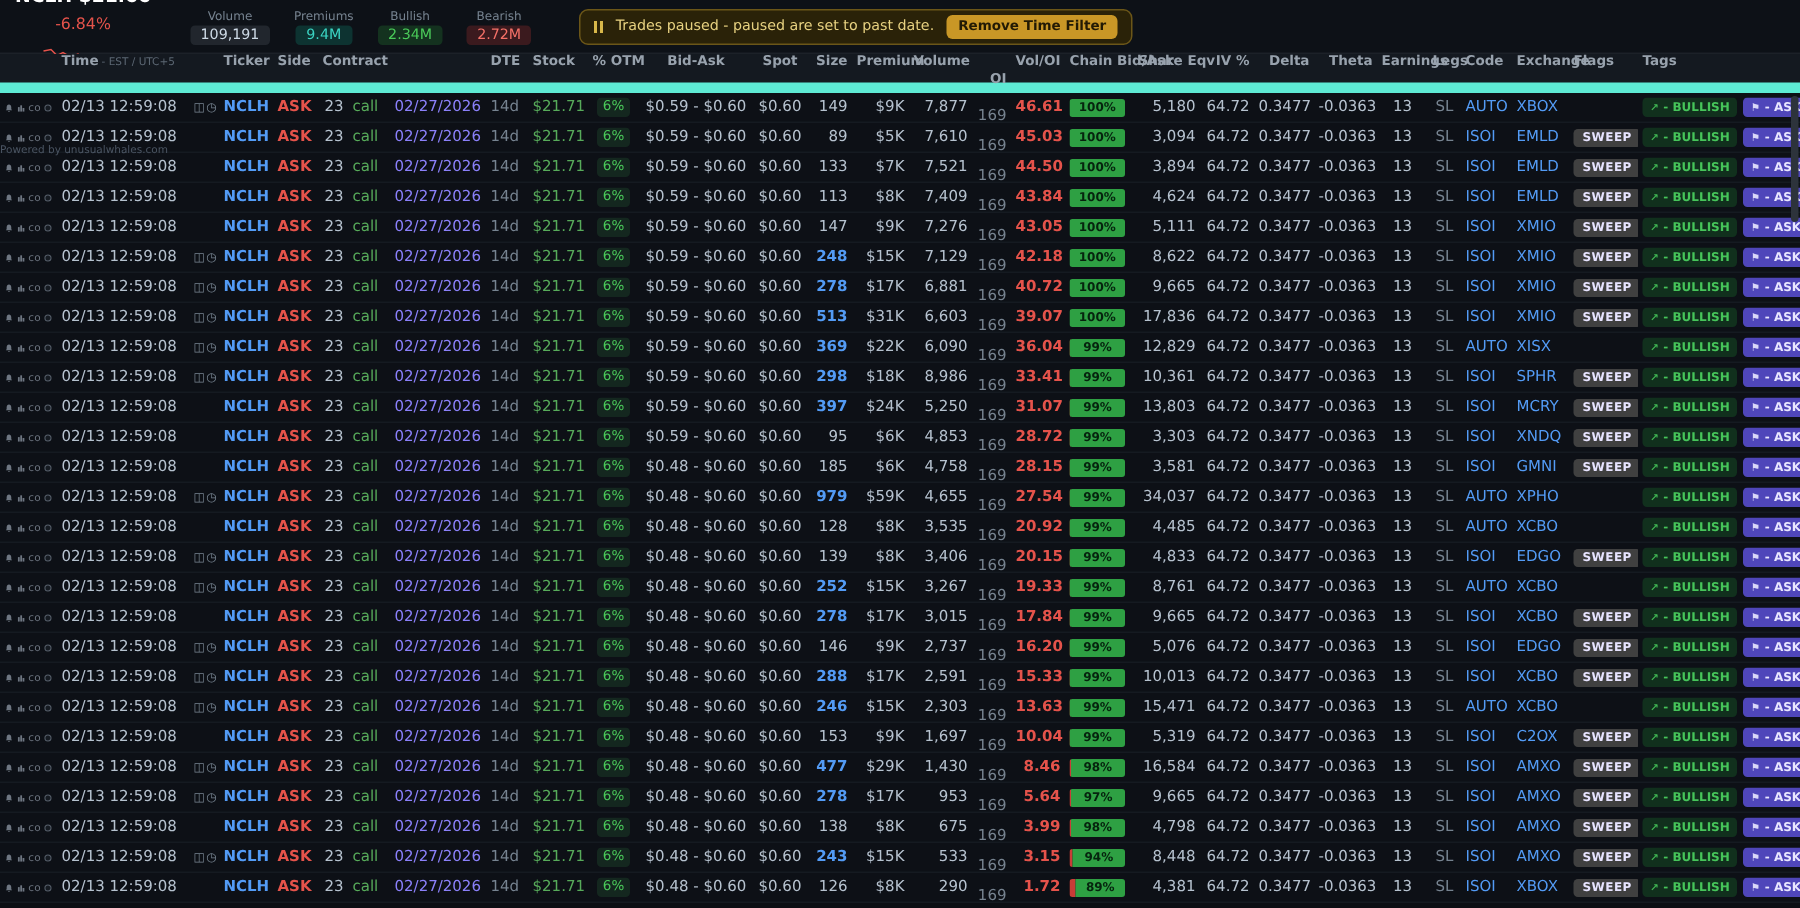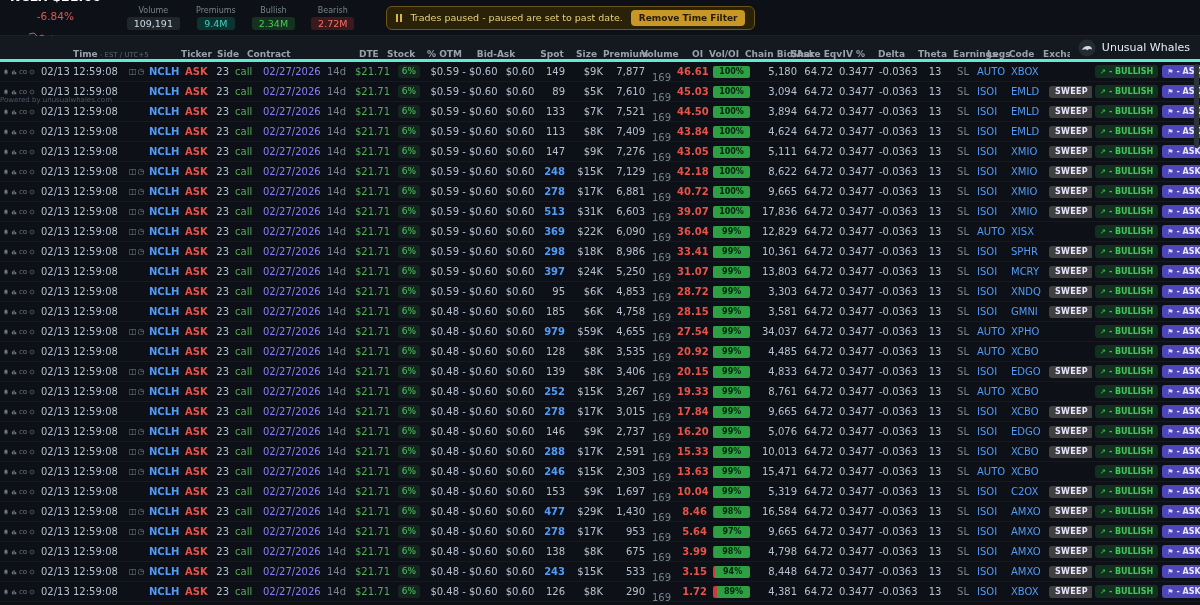--- a/index.html
+++ b/index.html
@@ -19,21 +19,21 @@
   .stat .vl { font-size:9.5px; padding:1px 7px; border-radius:3px; background:#21262d; color:#cdd9e5; }
   .vl.prem { background:#0d3331; color:#3bd4c3; }
   .vl.bull { background:#14321f; color:#4ac959; }
   .vl.bear { background:#3b1a1e; color:#f47067; }
   .banner { margin-left:16px; display:flex; align-items:center; gap:8px; background:#2a2208; border:1px solid #6b5618; border-radius:6px; padding:3px 9px; font-size:9.5px; color:#e7d180; }
   .pbars { display:inline-flex; gap:2px; }
   .pbars i { width:2px; height:8px; background:#d8b84a; display:block; }
   .banner button { background:#c99726; color:#221a04; border:none; border-radius:4px; font-size:9px; font-weight:bold; padding:3px 8px; font-family:inherit; cursor:pointer; }
 
   
-  .hdr { height:26px; display:flex; align-items:flex-end; background:#141920; border-bottom:3px solid #5eead4; font-size:9px; font-weight:bold; color:#98a2ad; position:relative;padding-left:32px; }
+  .hdr { height:26px; display:flex; align-items:flex-start; background:#141920; border-bottom:7px solid #5eead4; font-size:9px; font-weight:bold; color:#98a2ad; position:relative; }
   .hdr .c { overflow:visible; }
   .time-suffix { font-size:7px; color:#5c6773; font-weight:normal; margin-left:2px; }
   .brand { position:absolute; right:10px; top:0; height:100%; display:flex; align-items:center; gap:6px; color:#e6edf3; font-size:11px; font-weight:normal; background:#141920; padding-left:8px; }
   .powered { position:absolute; top:62px; left:0; font-size:7px; color:#4b5563; z-index:5;margin-top:34px; }
 
   
   .tbody { position:relative; }
   .r { display:flex; align-items:center; height:20px; border-bottom:1px solid #151a21; font-size:10px; background:#0d1016; }
   .c { flex:0 0 auto; overflow:hidden; white-space:nowrap; padding:0 3px; }
 
@@ -150,27 +150,20 @@
     <div class="c c-eqv">Share Eqv</div>
     <div class="c c-iv">IV %</div>
     <div class="c c-delta">Delta</div>
     <div class="c c-theta">Theta</div>
     <div class="c c-earn">Earnings</div>
     <div class="c c-legs">Legs</div>
     <div class="c c-code">Code</div>
     <div class="c c-exch">Exchange</div>
     <div class="c c-flags">Flags</div>
     <div class="c">Tags</div>
-    <div class="brand">
-      <svg width="18" height="18" viewBox="0 0 18 18">
-        <circle cx="9" cy="9" r="8.5" fill="#252b33"></circle>
-        <path d="M4 11 C5 8 8 6.5 11 7 C13 7.4 14 9 14 10.5 C12 9.5 10.5 10 9.5 11.2 C8 10 6 10 4 11 Z" fill="#cdd9e5"></path>
-      </svg>
-      <span>Unusual Whales</span>
-    </div>
   </div>
 
   <div class="powered">Powered by unusualwhales.com</div>
   <div class="scroll-thumb"></div>
 
   <div class="tbody">
       <div class="r">
         <div class="c c-icons">
           <svg class="rowicon" width="9" height="10" viewBox="0 0 10 10">
             <path d="M5 1 C3.4 1 2.4 2.4 2.4 4.2 L2.4 6.4 L1.4 7.6 L8.6 7.6 L7.6 6.4 L7.6 4.2 C7.6 2.4 6.6 1 5 1 Z M4 8.3 A1 1 0 0 0 6 8.3 Z" fill="#6e7681"></path>

